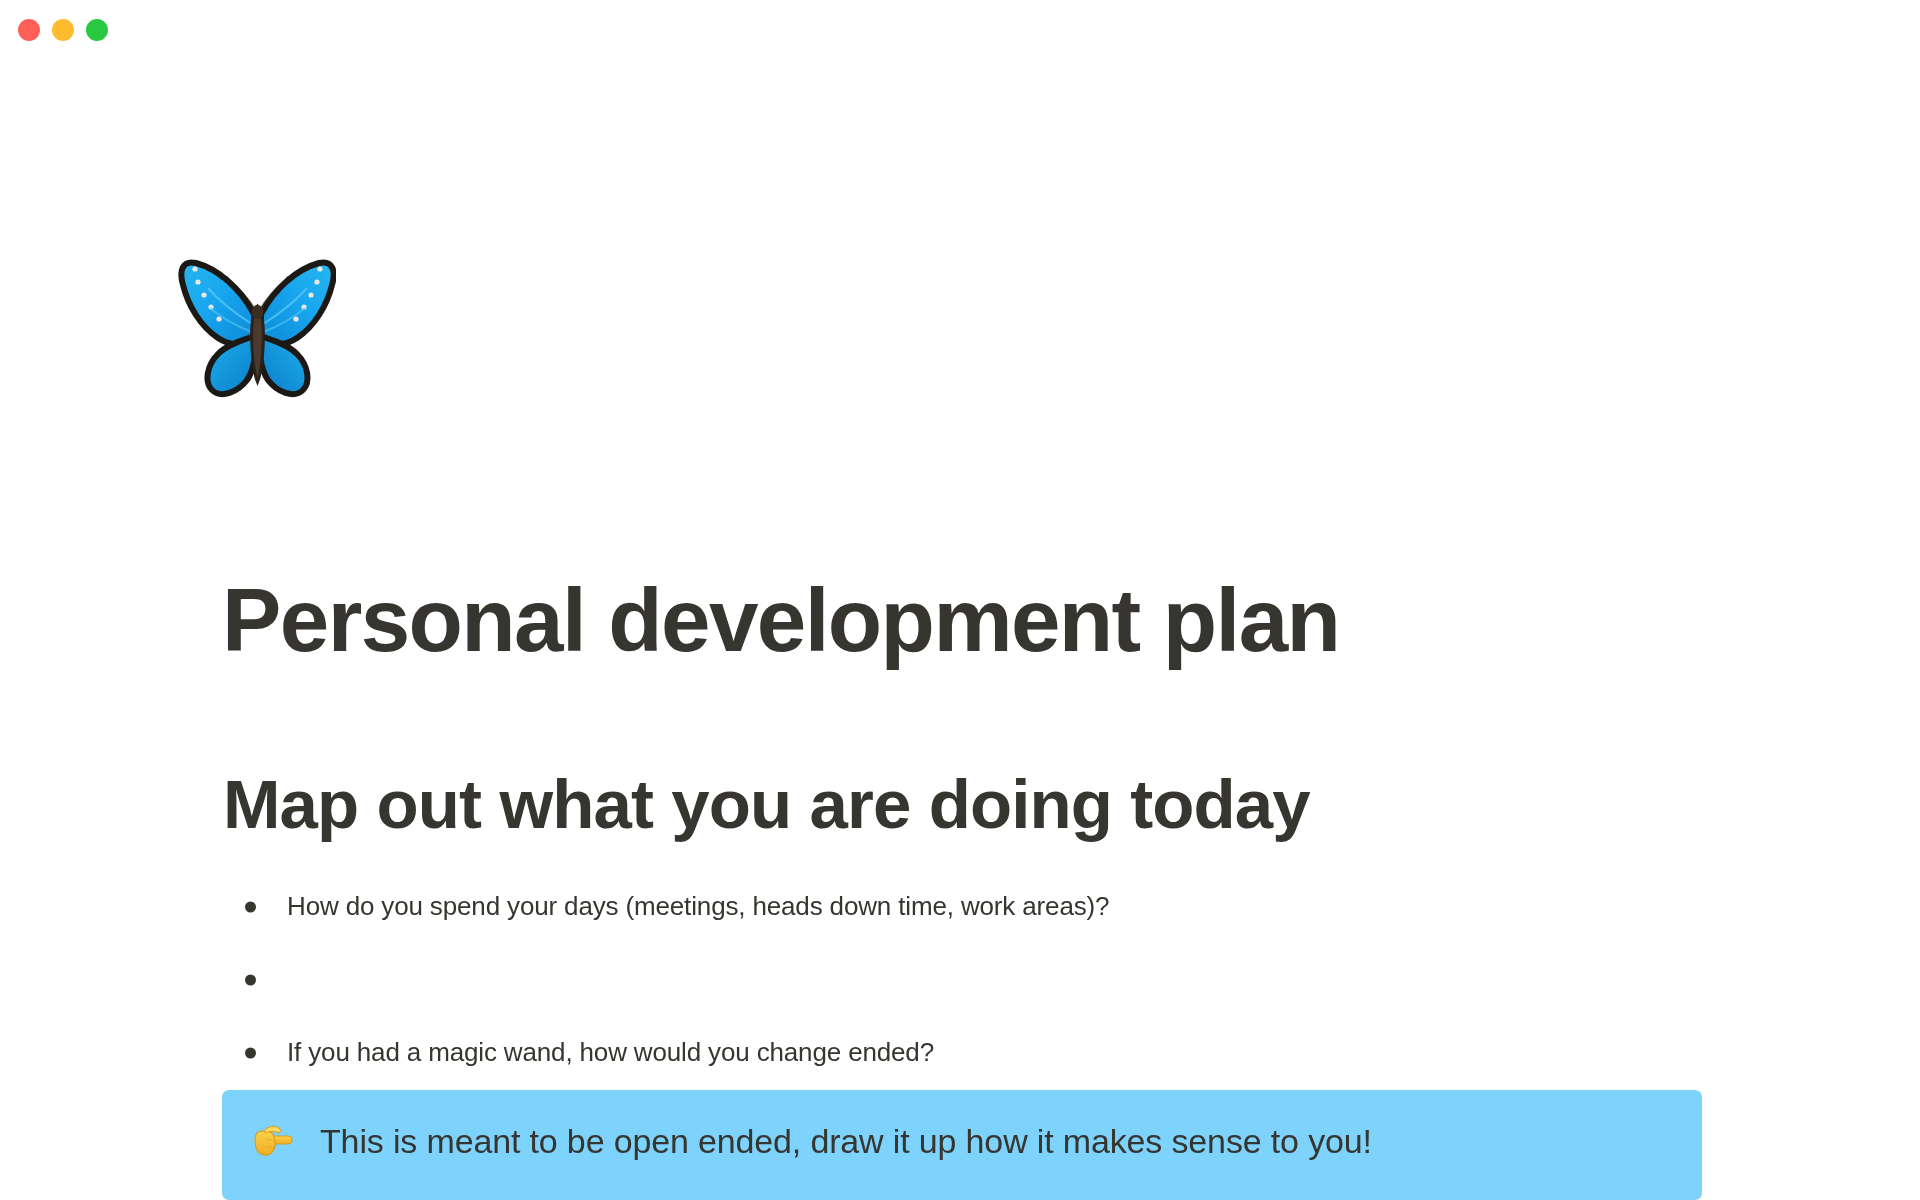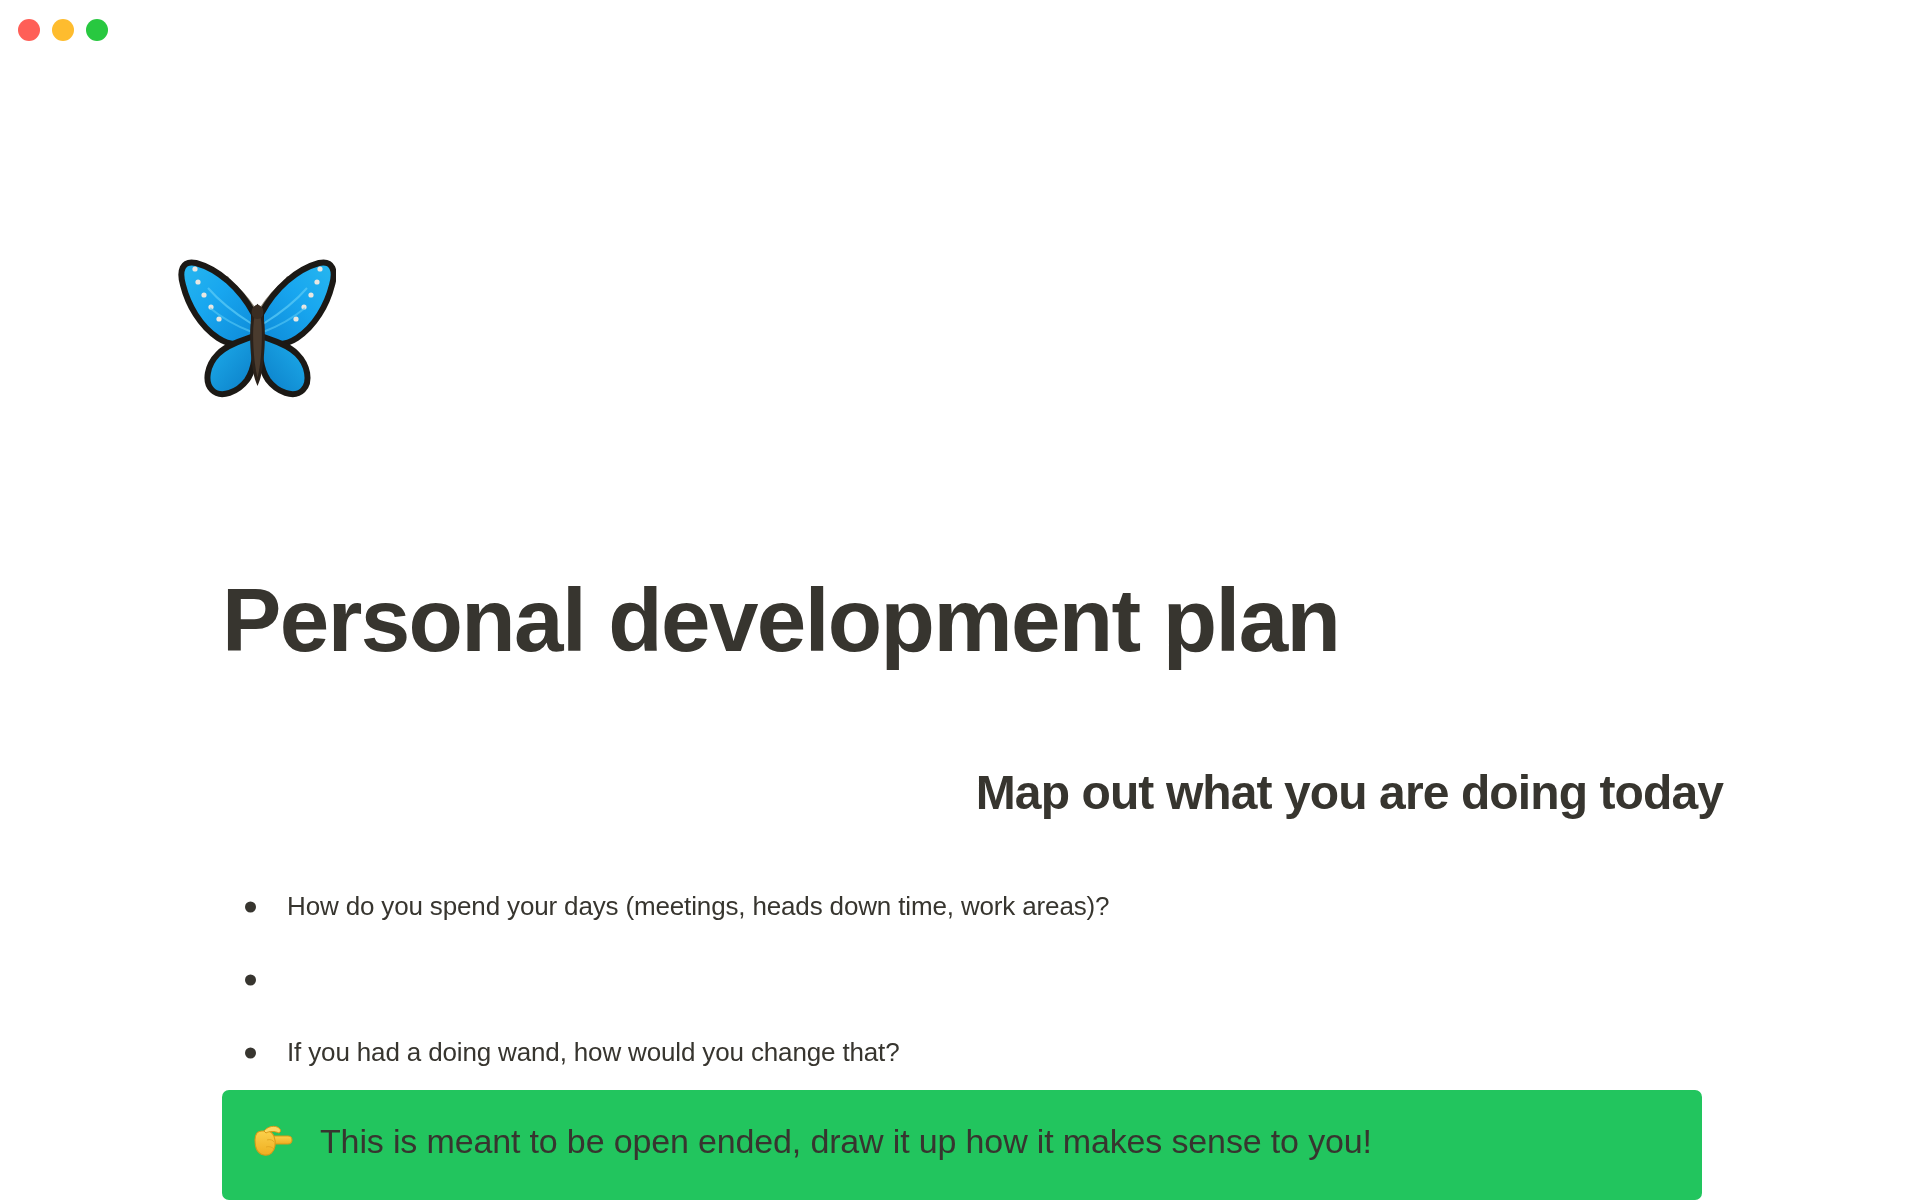--- a/index.html
+++ b/index.html
@@ -76,27 +76,26 @@
     color: #37352f;
     white-space: nowrap;
   }
 
   #heading-2 {
     position: absolute;
     left: 223px;
     top: 767px;
     width: 1500px;
     margin: 0;
-    font-size: 48px;
+    font-size: 69px;
     line-height: 1.1;
     font-weight: 700;
     letter-spacing: -0.9px;
     color: #37352f;
     white-space: nowrap;
-    text-align: right;
   }
 
   #bullet-list {
     position: absolute;
     left: 223px;
     top: 870px;
     width: 1480px;
     margin: 0;
     padding: 0;
     list-style: none;
@@ -127,21 +126,21 @@
   }
 
   
   #callout {
     position: absolute;
     left: 222px;
     top: 1090px;
     width: 1480px;
     min-height: 110px;
     box-sizing: border-box;
-    background: #22c55e;
+    background: #7dd3fc;
     border-radius: 7px;
     padding: 28px 20px 28px 30px;
     display: flex;
     align-items: flex-start;
     gap: 26px;
   }
   #callout-emoji {
     flex: 0 0 auto;
     width: 42px;
     height: 44px;
@@ -236,21 +235,21 @@
   <ul id="bullet-list">
     <li class="bullet-item">
       <span class="bullet-marker"></span>
       <span class="bullet-text">How do you spend your days (meetings, heads down time, work areas)?</span>
     </li>
     <li class="bullet-item">
       <span class="bullet-marker"></span>
     </li>
     <li class="bullet-item">
       <span class="bullet-marker"></span>
-      <span class="bullet-text">If you had a doing wand, how would you change that?</span>
+      <span class="bullet-text">If you had a magic wand, how would you change ended?</span>
     </li>
   </ul>
 
   <div id="callout">
     <div id="callout-emoji">
       <svg width="42" height="44" viewBox="0 0 42 44" xmlns="http://www.w3.org/2000/svg" aria-hidden="true">
         <defs>
           <linearGradient id="handG" x1="0" y1="0" x2="0" y2="1">
             <stop offset="0%" stop-color="#fbd04b"></stop>
             <stop offset="100%" stop-color="#efae21"></stop>

